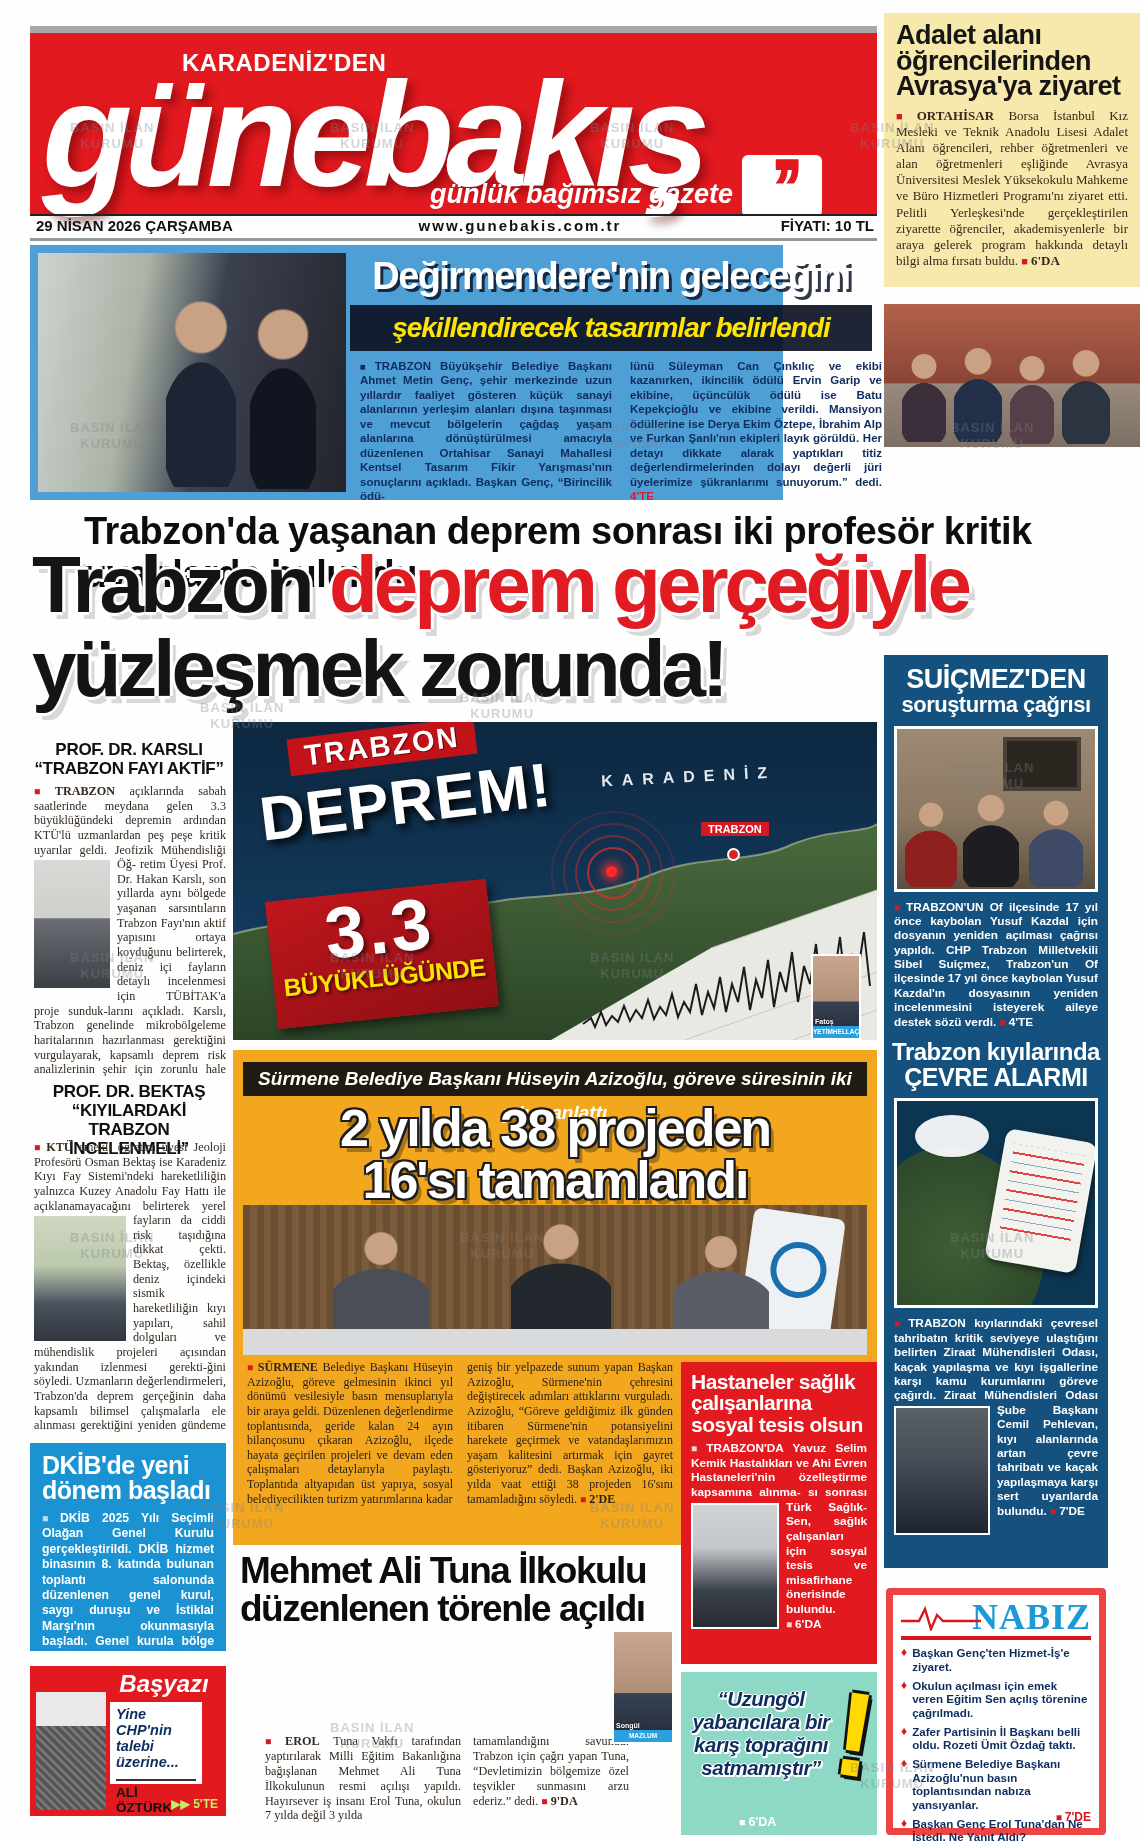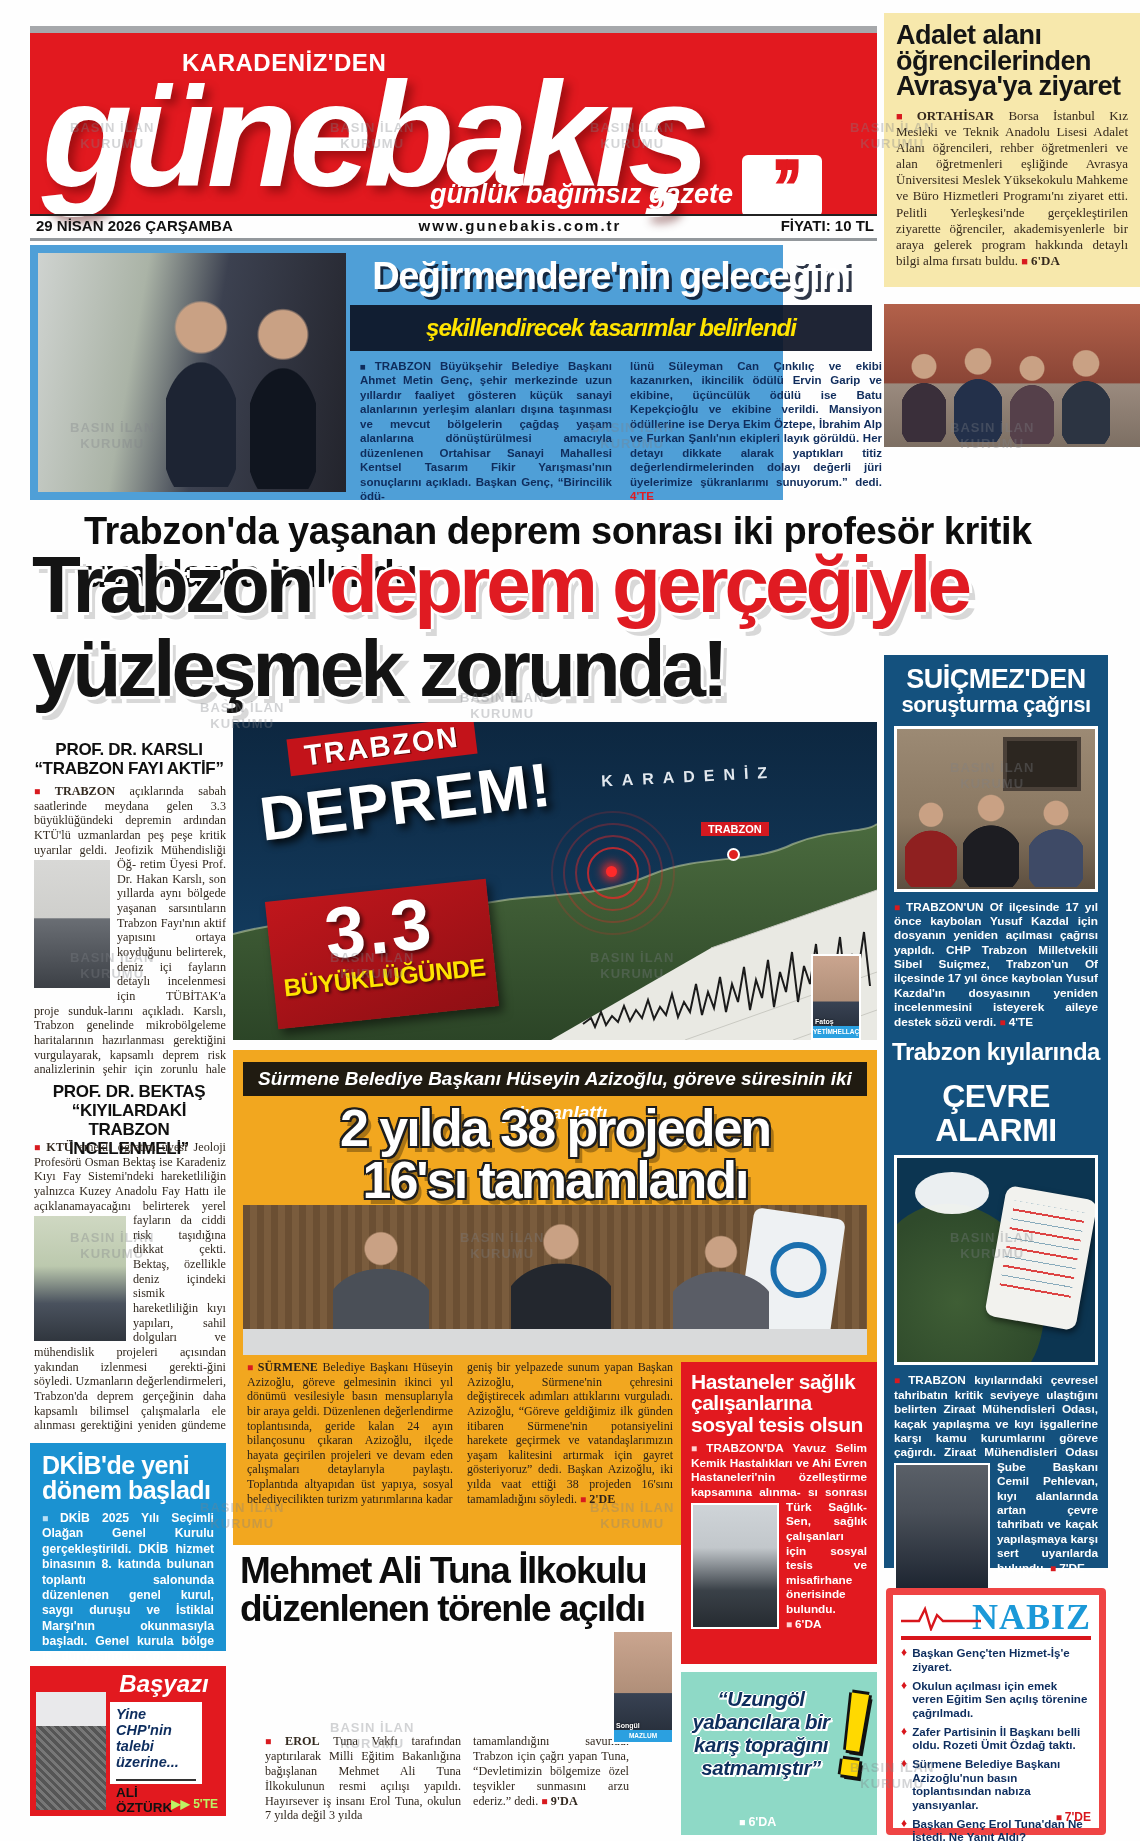--- a/index.html
+++ b/index.html
@@ -30,21 +30,21 @@
   .adalet-h{font-size:27px;line-height:.95;font-weight:bold;color:#151515;letter-spacing:-.5px;}
   .adalet-b{margin-top:8px;font-size:13px;line-height:1.24;color:#35291d;}
   .photo{background:#888;overflow:hidden;position:relative;}
   .ph-avrasya{left:884px;top:304px;width:256px;height:143px;background:linear-gradient(180deg,#b3614a 0%,#8a4536 55%,#9a8a7e 56%,#7d6f63 100%);}
   
   .degir{left:30px;top:245px;width:753px;height:255px;background:#4f9fd7;}
   .ph-degir{left:8px;top:8px;width:308px;height:239px;background:linear-gradient(100deg,#cfd3d0 0%,#aab3a6 32%,#3c4150 55%,#23242c 100%);}
   .degir-h1{position:absolute;left:322px;top:10px;width:518px;text-align:center;color:#fff;font-weight:bold;
             font-size:38px;letter-spacing:-1.5px;text-shadow:3px 3px 0 rgba(10,20,40,.85);}
   .degir-h2{position:absolute;left:320px;top:60px;width:522px;height:46px;background:rgba(12,18,36,.92);
-            color:#ffe400;font-style:italic;font-weight:bold;font-size:24px;line-height:46px;text-align:center;letter-spacing:-1px;}
+            color:#ffe400;font-style:italic;font-weight:bold;font-size:28px;line-height:46px;text-align:center;letter-spacing:-1px;}
   .degir-col{position:absolute;top:114px;width:252px;font-size:11.5px;line-height:1.26;font-weight:bold;color:#0f2c5c;text-align:justify;}
   
   .kicker{left:36px;top:510px;width:1072px;font-size:38px;font-weight:bold;color:#0d0d0d;letter-spacing:-.5px;margin-left:48px;}
   .bigline{left:32px;font-weight:bold;font-size:80px;line-height:.92;letter-spacing:-4px;white-space:nowrap;
            text-shadow:3px 0 0 #fff,-3px 0 0 #fff,0 3px 0 #fff,0 -3px 0 #fff,6px 7px 0 rgba(0,0,0,.15);}
   .bl1{top:548px;} .bl2{top:632px;}
   .blk{color:#141414;} .red{color:#e01b22;}
   
   .rail-h{left:34px;width:190px;text-align:center;font-size:17px;line-height:1.12;font-weight:bold;color:#101010;letter-spacing:-.3px;}
   .rail-b{left:34px;width:192px;font-size:12.2px;line-height:1.2;color:#33291f;}
@@ -283,21 +283,21 @@
       <div style="position:absolute;right:14px;top:8px;width:70px;height:46px;background:#2c2620;border:4px solid #4a4038;"></div>
       <div class="person" style="--coat:#8f2020;left:8px;top:72px;width:52px;height:86px;"></div>
       <div class="person" style="--coat:#1d1d22;left:66px;top:64px;width:56px;height:94px;"></div>
       <div class="person" style="--coat:#3e4a66;left:132px;top:70px;width:54px;height:88px;"></div>
     </div>
     <div class="dc-body">
       <span class="sq">■</span><b>TRABZON'UN</b><span> Of ilçesinde 17 yıl önce kaybolan Yusuf Kazdal için dosyanın yeniden açılması çağrısı yapıldı. CHP Trabzon Milletvekili Sibel Suiçmez, Trabzon'un Of ilçesinde 17 yıl önce kaybolan Yusuf Kazdal'ın dosyasının yeniden incelenmesini isteyerek aileye destek sözü verdi.</span>
       <span class="sq">■</span><b>4'TE</b>
     </div>
     <div class="dc-h1" style="font-size:24px;margin-top:10px;">Trabzon kıyılarında</div>
-    <div class="dc-h1" style="font-size:32px;margin-top:16px;">ÇEVRE ALARMI</div>
+    <div class="dc-h1" style="font-size:25px;margin-top:0;">ÇEVRE ALARMI</div>
     <div class="dc-photo ph-cevre">
       <div class="cv-land"></div>
         <div class="cv-bubble"></div>
         <div class="cv-paper"></div>
     </div>
     <div class="dc-body">
       <span class="sq">■</span><b>TRABZON</b><span> kıyılarındaki çevresel tahribatın kritik seviyeye ulaştığını belirten Ziraat Mühendisleri Odası, kaçak yapılaşma ve kıyı işgallerine karşı kamu kurumlarını göreve çağırdı. Ziraat Mühendisleri</span>
       <span class="fl photo ph-pehlevan"></span>
       <span>Odası Şube Başkanı Cemil Pehlevan, kıyı alanlarında artan çevre tahribatı ve kaçak yapılaşmaya karşı sert uyarılarda bulundu.</span>
       <span class="sq">■</span><b>7'DE</b>

